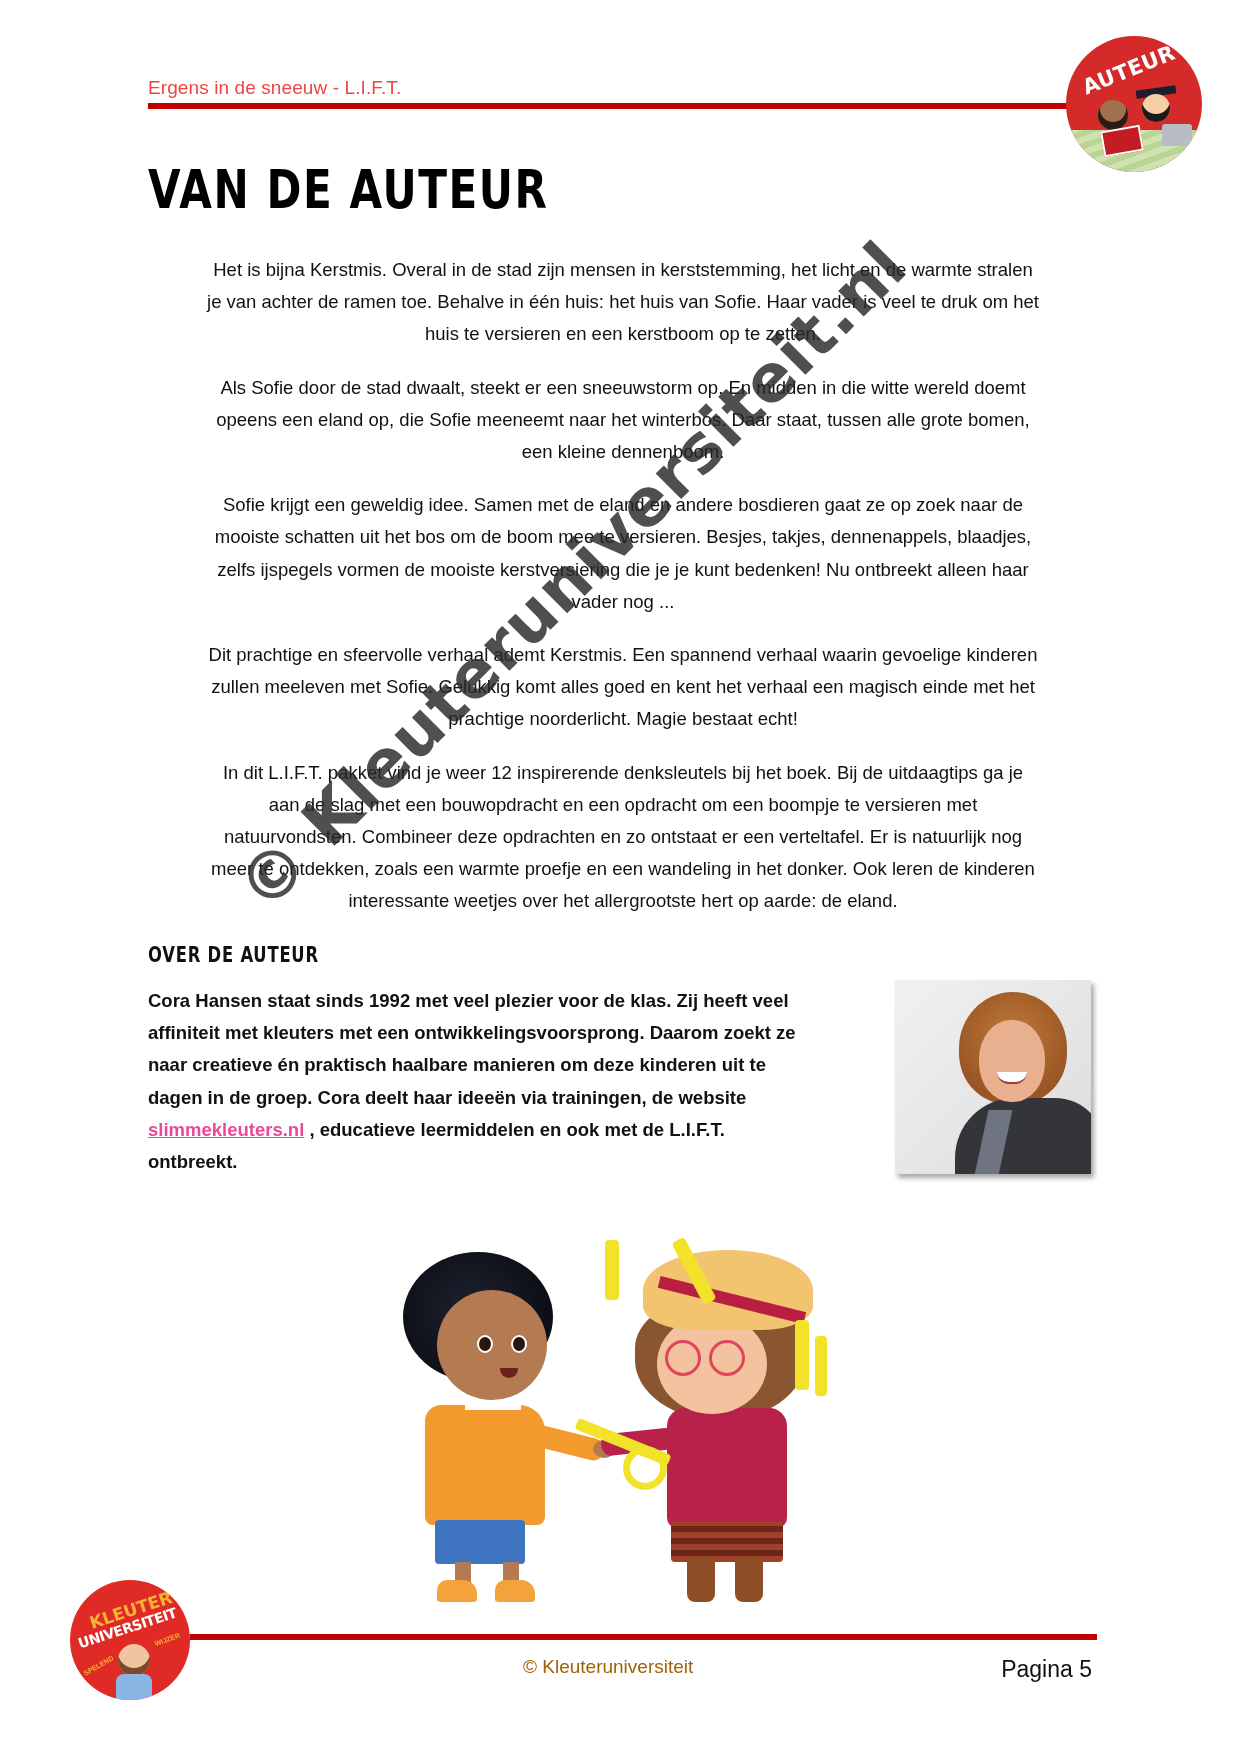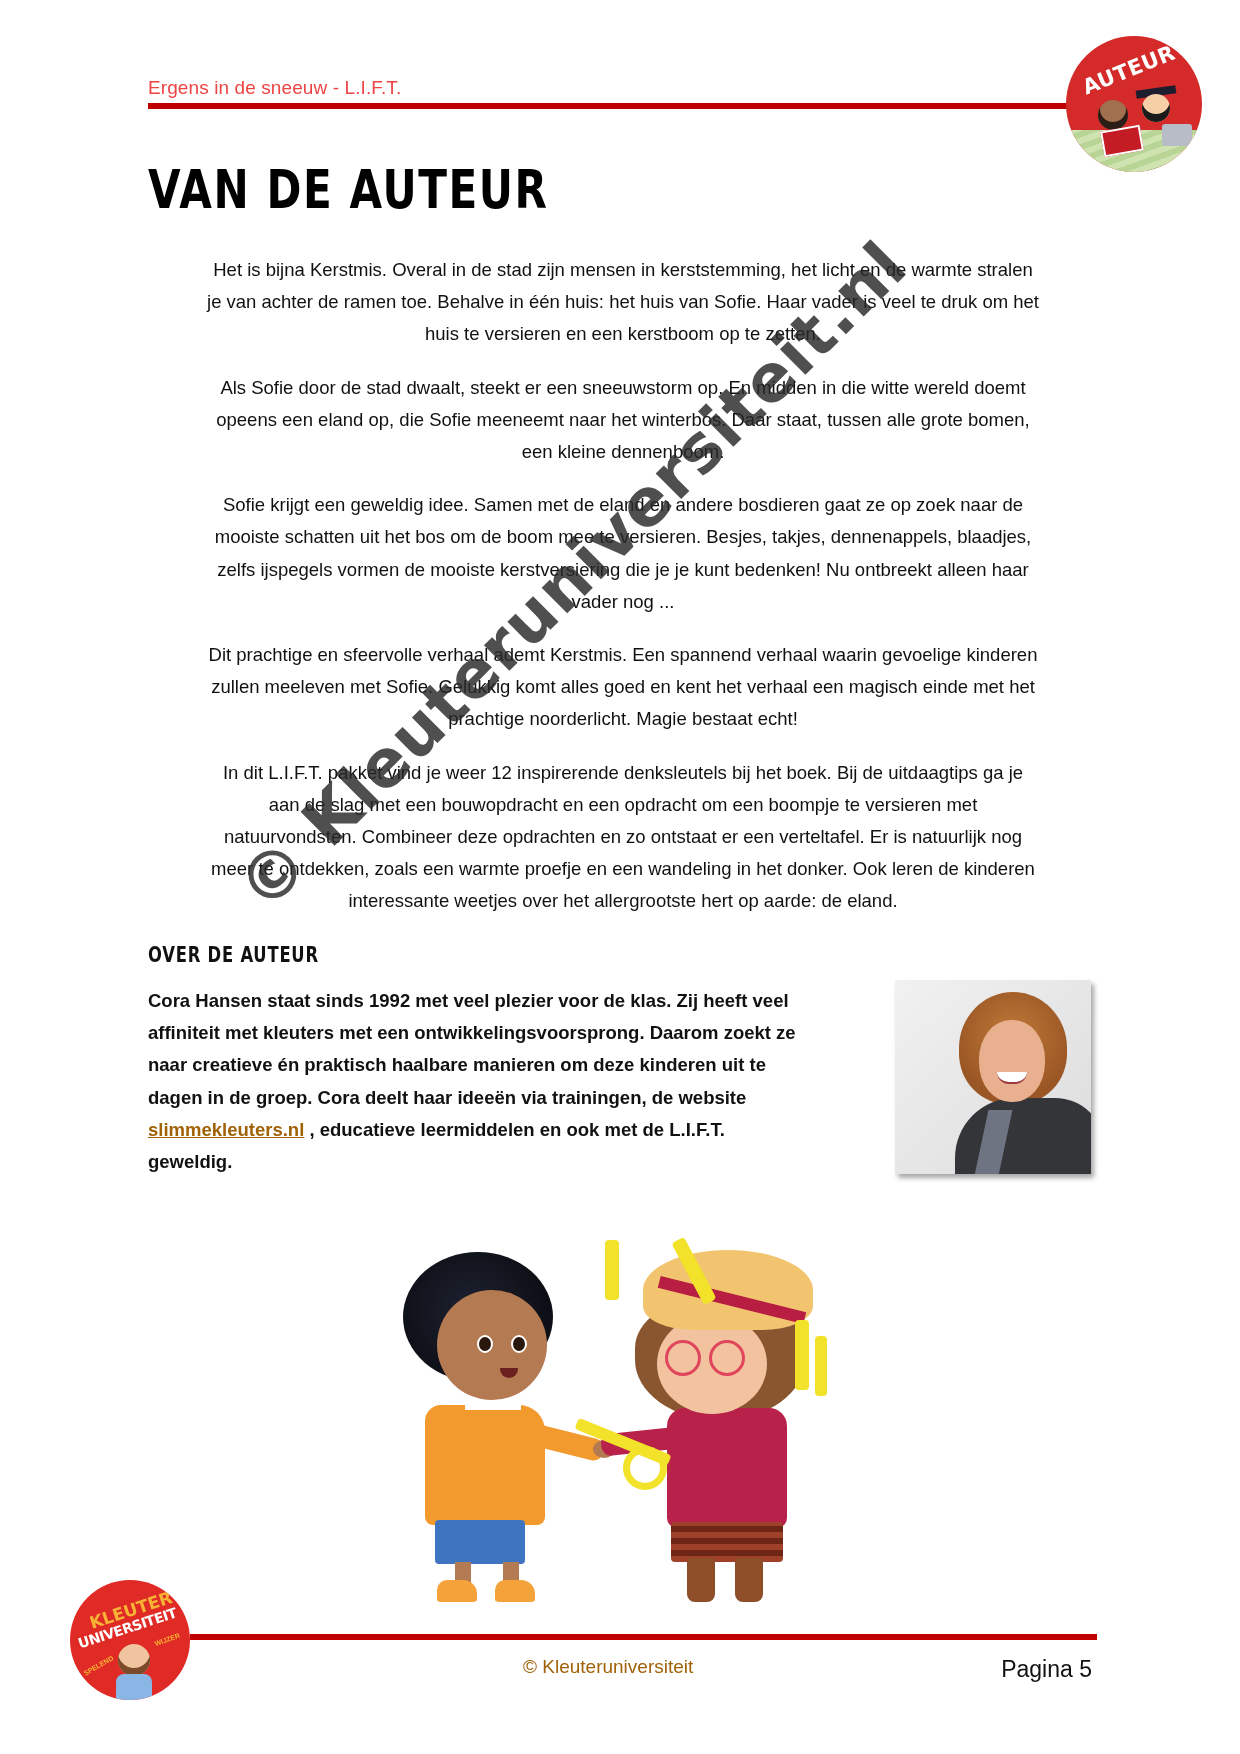--- a/index.html
+++ b/index.html
@@ -36,21 +36,21 @@
   
   .body { left:148px; top:254px; width:950px; font-size:18.5px; line-height:32.2px; color:#111; }
   .body p { margin:0 0 21px 0;text-align:center; }
   .body .intro-line { display:block; white-space:nowrap; }
 
   .sub-heading { left:148px; top:943px; font-family:"DejaVu Sans", sans-serif; font-weight:bold;
                  font-size:21px; transform:scaleX(0.78); transform-origin:left top; letter-spacing:1px; }
 
   .author-text { left:148px; top:985px; width:740px; font-size:18.5px; line-height:32.2px; color:#111; }
   .author-text .line { display:block; white-space:nowrap;font-weight:bold; }
-  .author-link { color:#a16207; text-decoration:underline; }
+  .author-link { color:#ec4899; text-decoration:underline; }
 
   .author-photo { left:895px; top:980px; width:196px; height:194px; background:linear-gradient(135deg,#f1f1f1,#dcdcdc);
                   box-shadow:3px 4px 5px rgba(0,0,0,0.35); overflow:hidden; }
   .author-photo .hair { position:absolute; left:64px; top:12px; width:108px; height:112px; border-radius:50% 50% 45% 45%;
                   background:radial-gradient(circle at 50% 40%, #c07a3a, #9a5624 70%); }
   .author-photo .face { position:absolute; left:84px; top:40px; width:66px; height:82px; border-radius:48%;
                   background:#e9b08f; }
   .author-photo .smile { position:absolute; left:102px; top:92px; width:30px; height:10px; border-radius:0 0 15px 15px;
                   background:#fff; border-bottom:2px solid #9b3b3b; }
   .author-photo .jacket { position:absolute; left:60px; top:118px; width:150px; height:90px; border-radius:60px 50px 0 0;
@@ -164,21 +164,21 @@
   </p>
 </div>
 
 <div class="abs sub-heading">OVER DE AUTEUR</div>
 <div class="abs author-text">
   <span class="line">Cora Hansen staat sinds 1992 met veel plezier voor de klas. Zij heeft veel</span>
   <span class="line">affiniteit met kleuters met een ontwikkelingsvoorsprong. Daarom zoekt ze</span>
   <span class="line">naar creatieve én praktisch haalbare manieren om deze kinderen uit te</span>
   <span class="line">dagen in de groep. Cora deelt haar ideeën via trainingen, de website</span>
   <span class="line"><a class="author-link">slimmekleuters.nl</a><span> , educatieve leermiddelen en ook met de L.I.F.T.</span></span>
-  <span class="line">geweldig.</span>
+  <span class="line">ontbreekt.</span>
 </div>
 <div class="abs author-photo">
   <div class="hair"></div>
   <div class="jacket"></div>
   <div class="shirt"></div>
   <div class="face"></div>
   <div class="smile"></div>
 </div>
 
 <div class="abs illustration">

